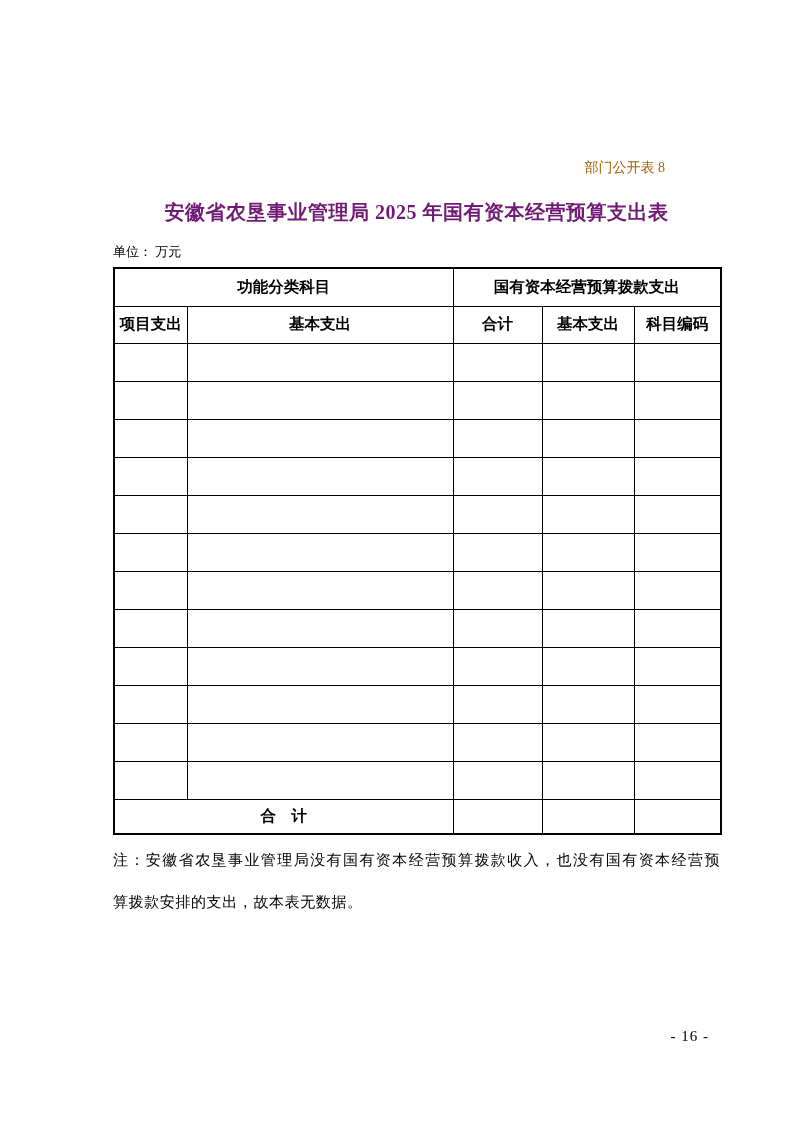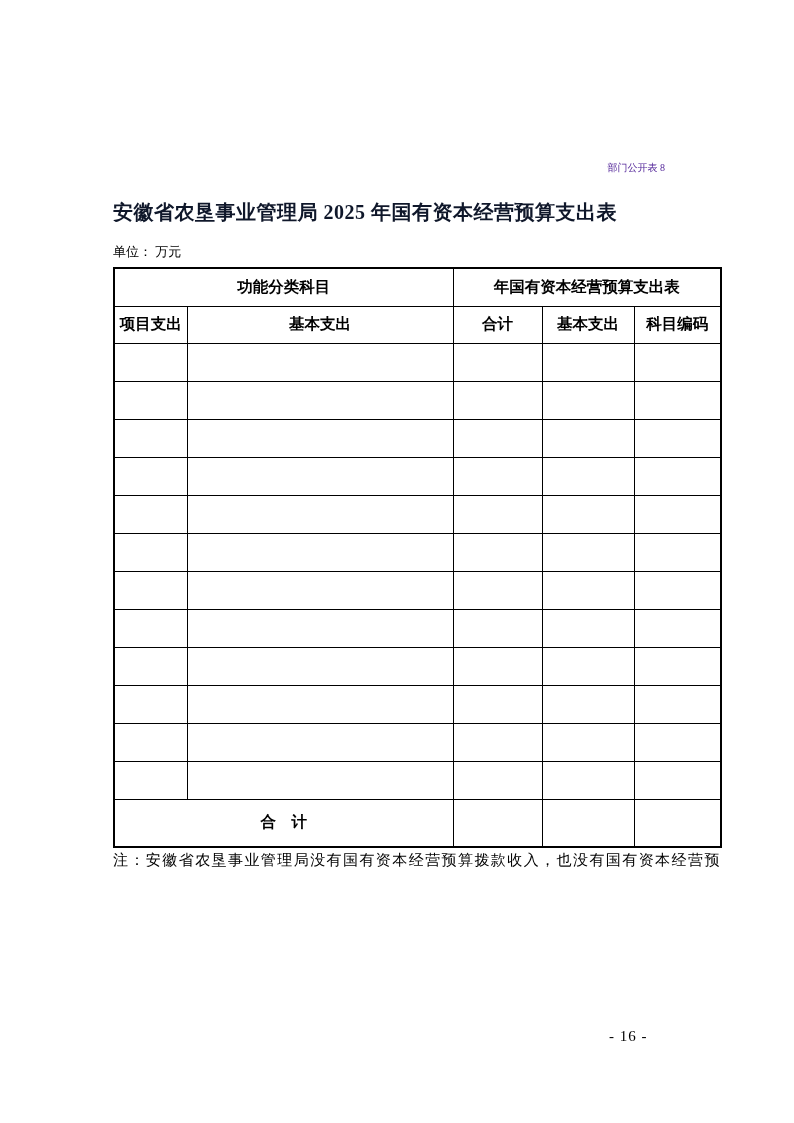--- a/index.html
+++ b/index.html
@@ -14,35 +14,35 @@
     height: 1123px;
     background: #ffffff;
     overflow: hidden;
   }
   .doc-label {
     position: absolute;
     top: 158px;
     left: 113px;
     width: 552px;
     text-align: right;
-    font-size: 10px;
+    font-size: 14px;
     line-height: 20px;
-    color: #4c1d95;
+    color: #a16207;
   }
   .doc-title {
     position: absolute;
     top: 197px;
     left: 113px;
     width: 607px;
-    text-align: left;
+    text-align: center;
     font-size: 20px;
     font-weight: bold;
     line-height: 30px;
     letter-spacing: 0.5px;
-    color: #0f172a;
+    color: #701a75;
   }
   .unit-label {
     position: absolute;
     top: 243px;
     left: 113px;
     width: 604px;
     font-size: 13px;
     line-height: 18px;
   }
   table.budget-table {
@@ -61,21 +61,21 @@
     text-align: center;
     vertical-align: middle;
     font-size: 15.5px;
     padding: 0;
     overflow: hidden;
   }
   table.budget-table th { font-weight: bold; }
   tr.header-row-1 { height: 38px; }
   tr.header-row-2 { height: 37px; }
   tr.body-row     { height: 38px; }
-  tr.footer-row   { height: 48px; }
+  tr.footer-row   { height: 35px; }
   td.footer-label {
     font-weight: bold;
     font-size: 15.5px;
   }
   .note {
     position: absolute;
     top: 839px;
     left: 113px;
     width: 607px;
     font-size: 15px;
@@ -87,21 +87,21 @@
     text-align-last: justify;
   }
   .note-line-2 {
     text-align: left;
   }
   .page-number {
     position: absolute;
     top: 1028px;
     left: 609px;
     width: 100px;
-    text-align: left;
+    text-align: right;
     font-size: 15px;
     letter-spacing: 1px;
   }
 </style>
 </head>
 <body>
 
 <div class="page">
 
   <div class="doc-label">部门公开表 8</div>
@@ -114,21 +114,21 @@
     <colgroup>
       <col style="width:73px">
       <col style="width:266px">
       <col style="width:89px">
       <col style="width:92px">
       <col style="width:87px">
     </colgroup>
     <thead>
       <tr class="header-row-1">
         <th colspan="2">功能分类科目</th>
-        <th colspan="3">年国有资本经营预算支出表</th>
+        <th colspan="3">国有资本经营预算拨款支出</th>
       </tr>
       <tr class="header-row-2">
         <th>项目支出</th>
         <th>基本支出</th>
         <th>合计</th>
         <th>基本支出</th>
         <th>科目编码</th>
       </tr>
     </thead>
     <tbody>
@@ -223,17 +223,18 @@
         <td colspan="2" class="footer-label">合　计</td>
         <td></td>
         <td></td>
         <td></td>
       </tr>
     </tfoot>
   </table>
 
   <div class="note">
     <div class="note-line-1">注：安徽省农垦事业管理局没有国有资本经营预算拨款收入，也没有国有资本经营预</div>
+    <div class="note-line-2">算拨款安排的支出，故本表无数据。</div>
   </div>
 
   <div class="page-number">- 16 -</div>
 
 </div>
 
 </body></html>

